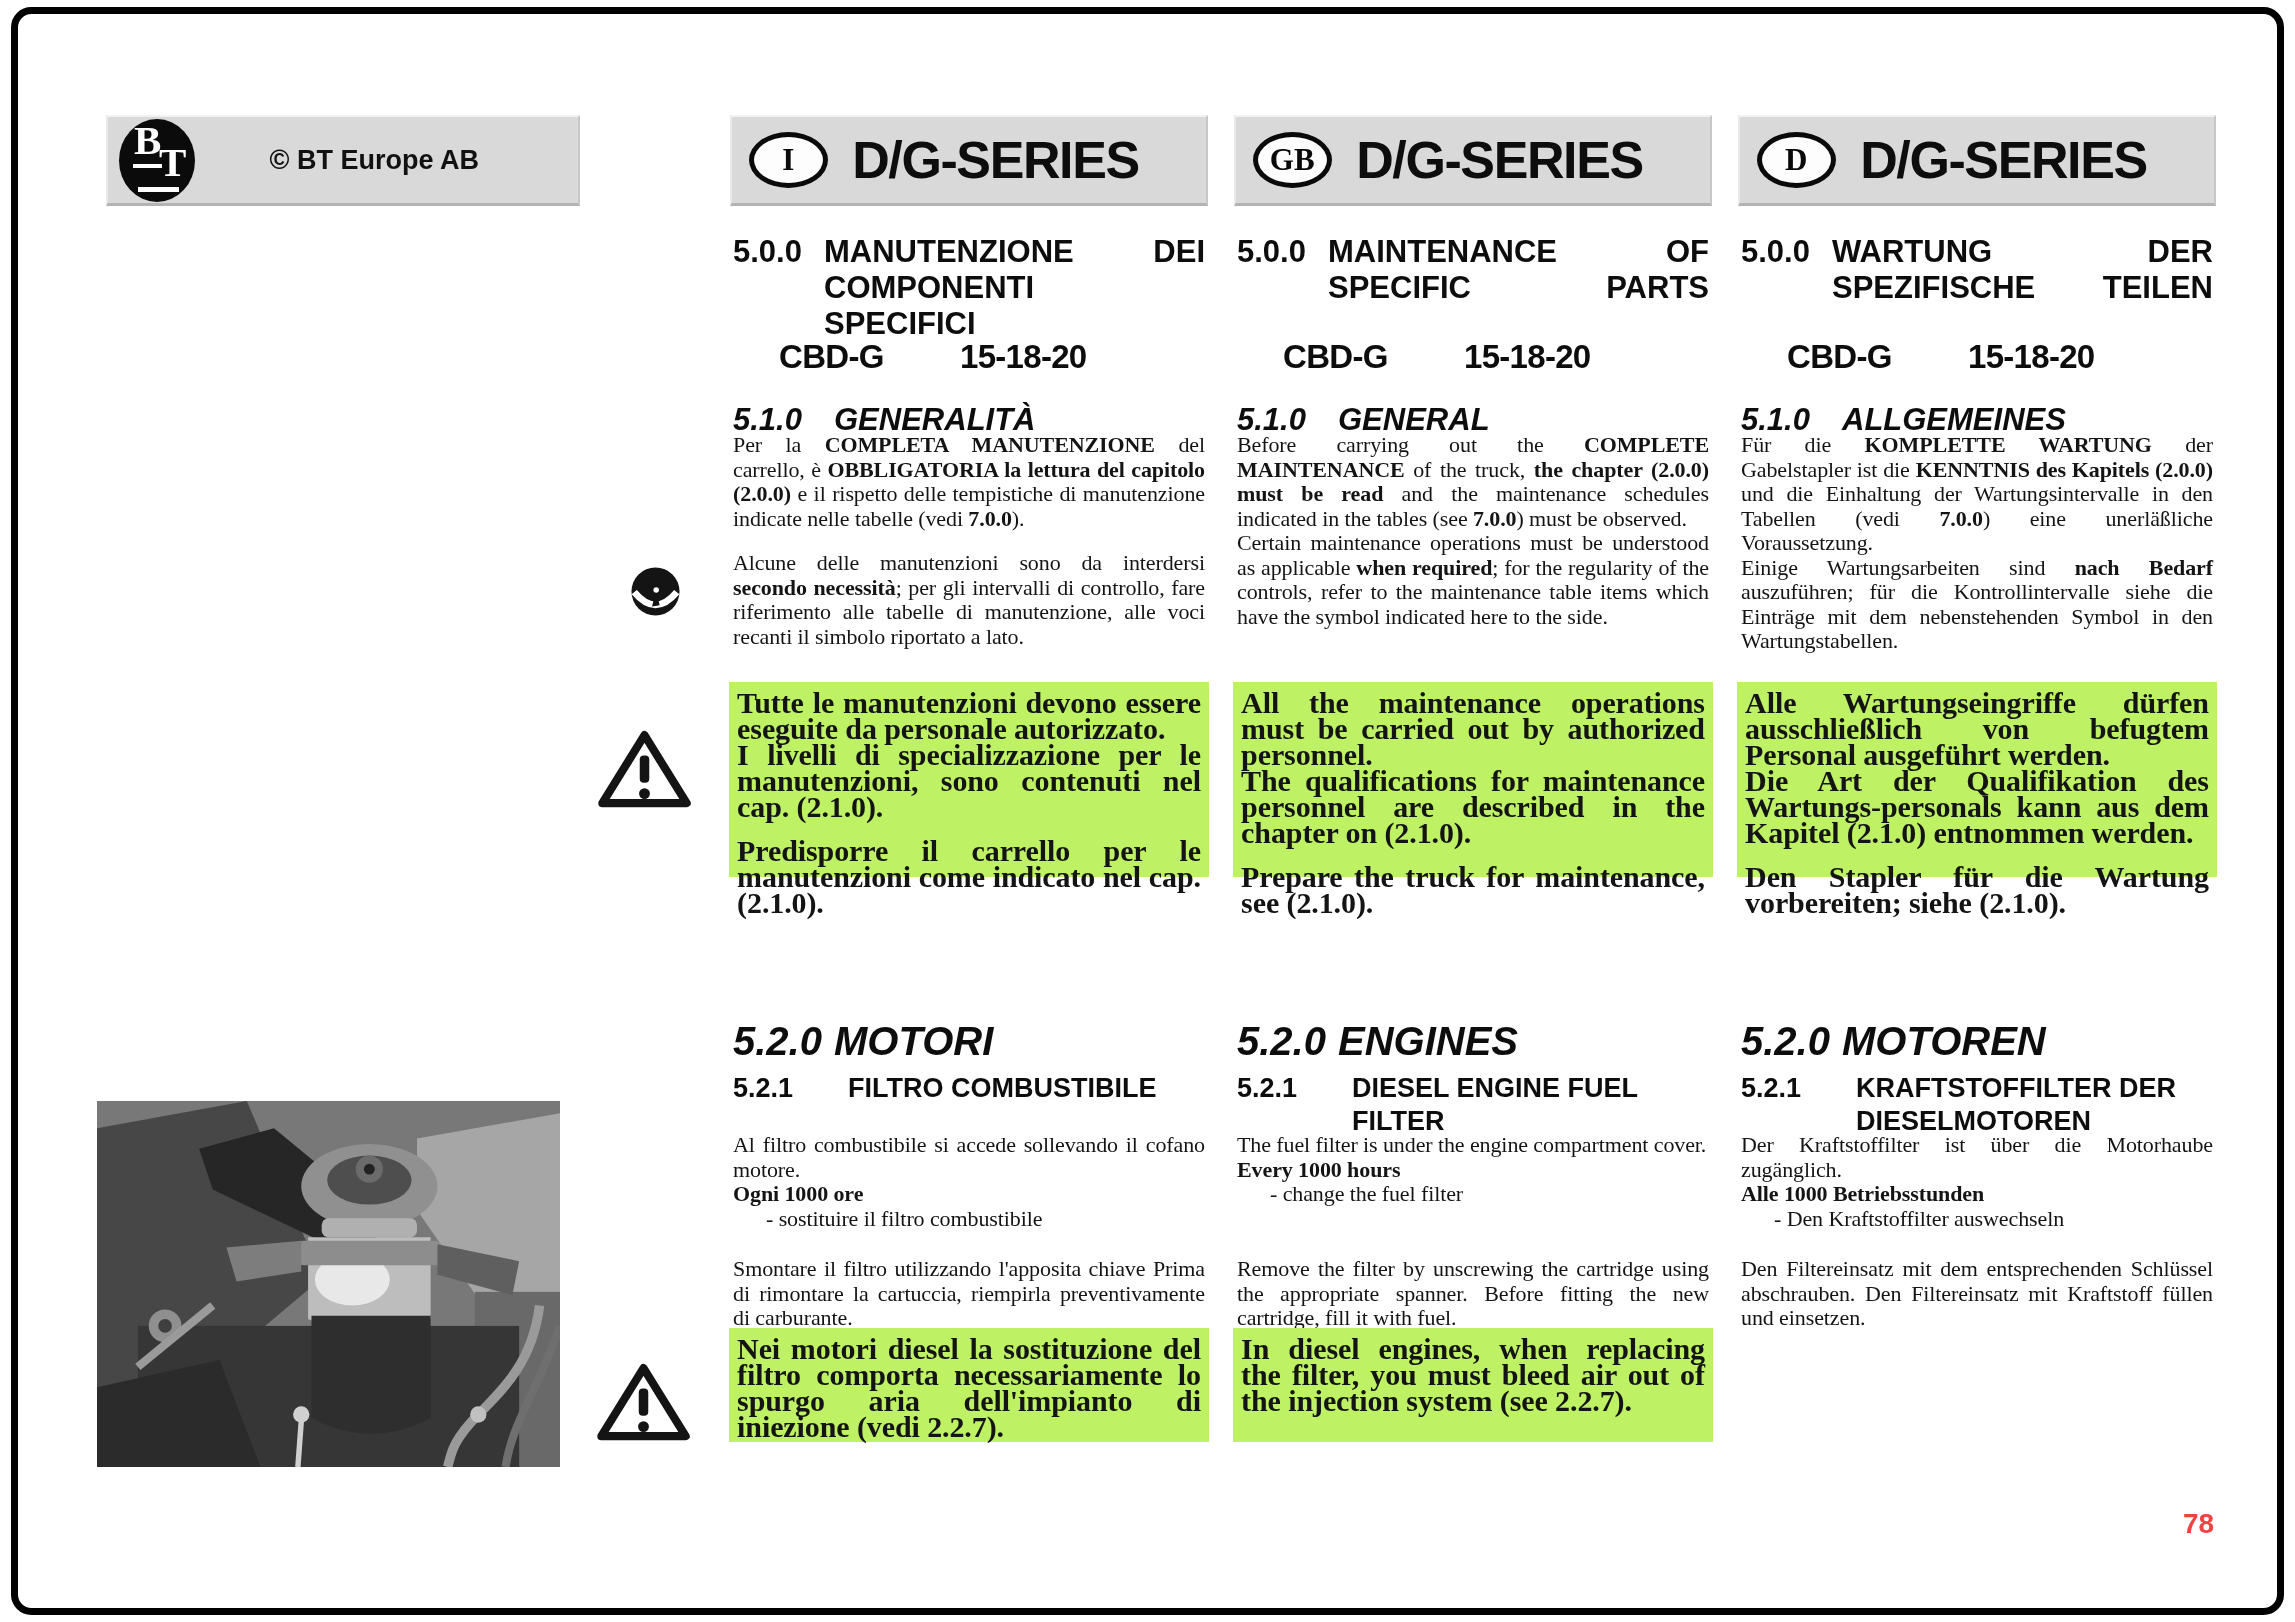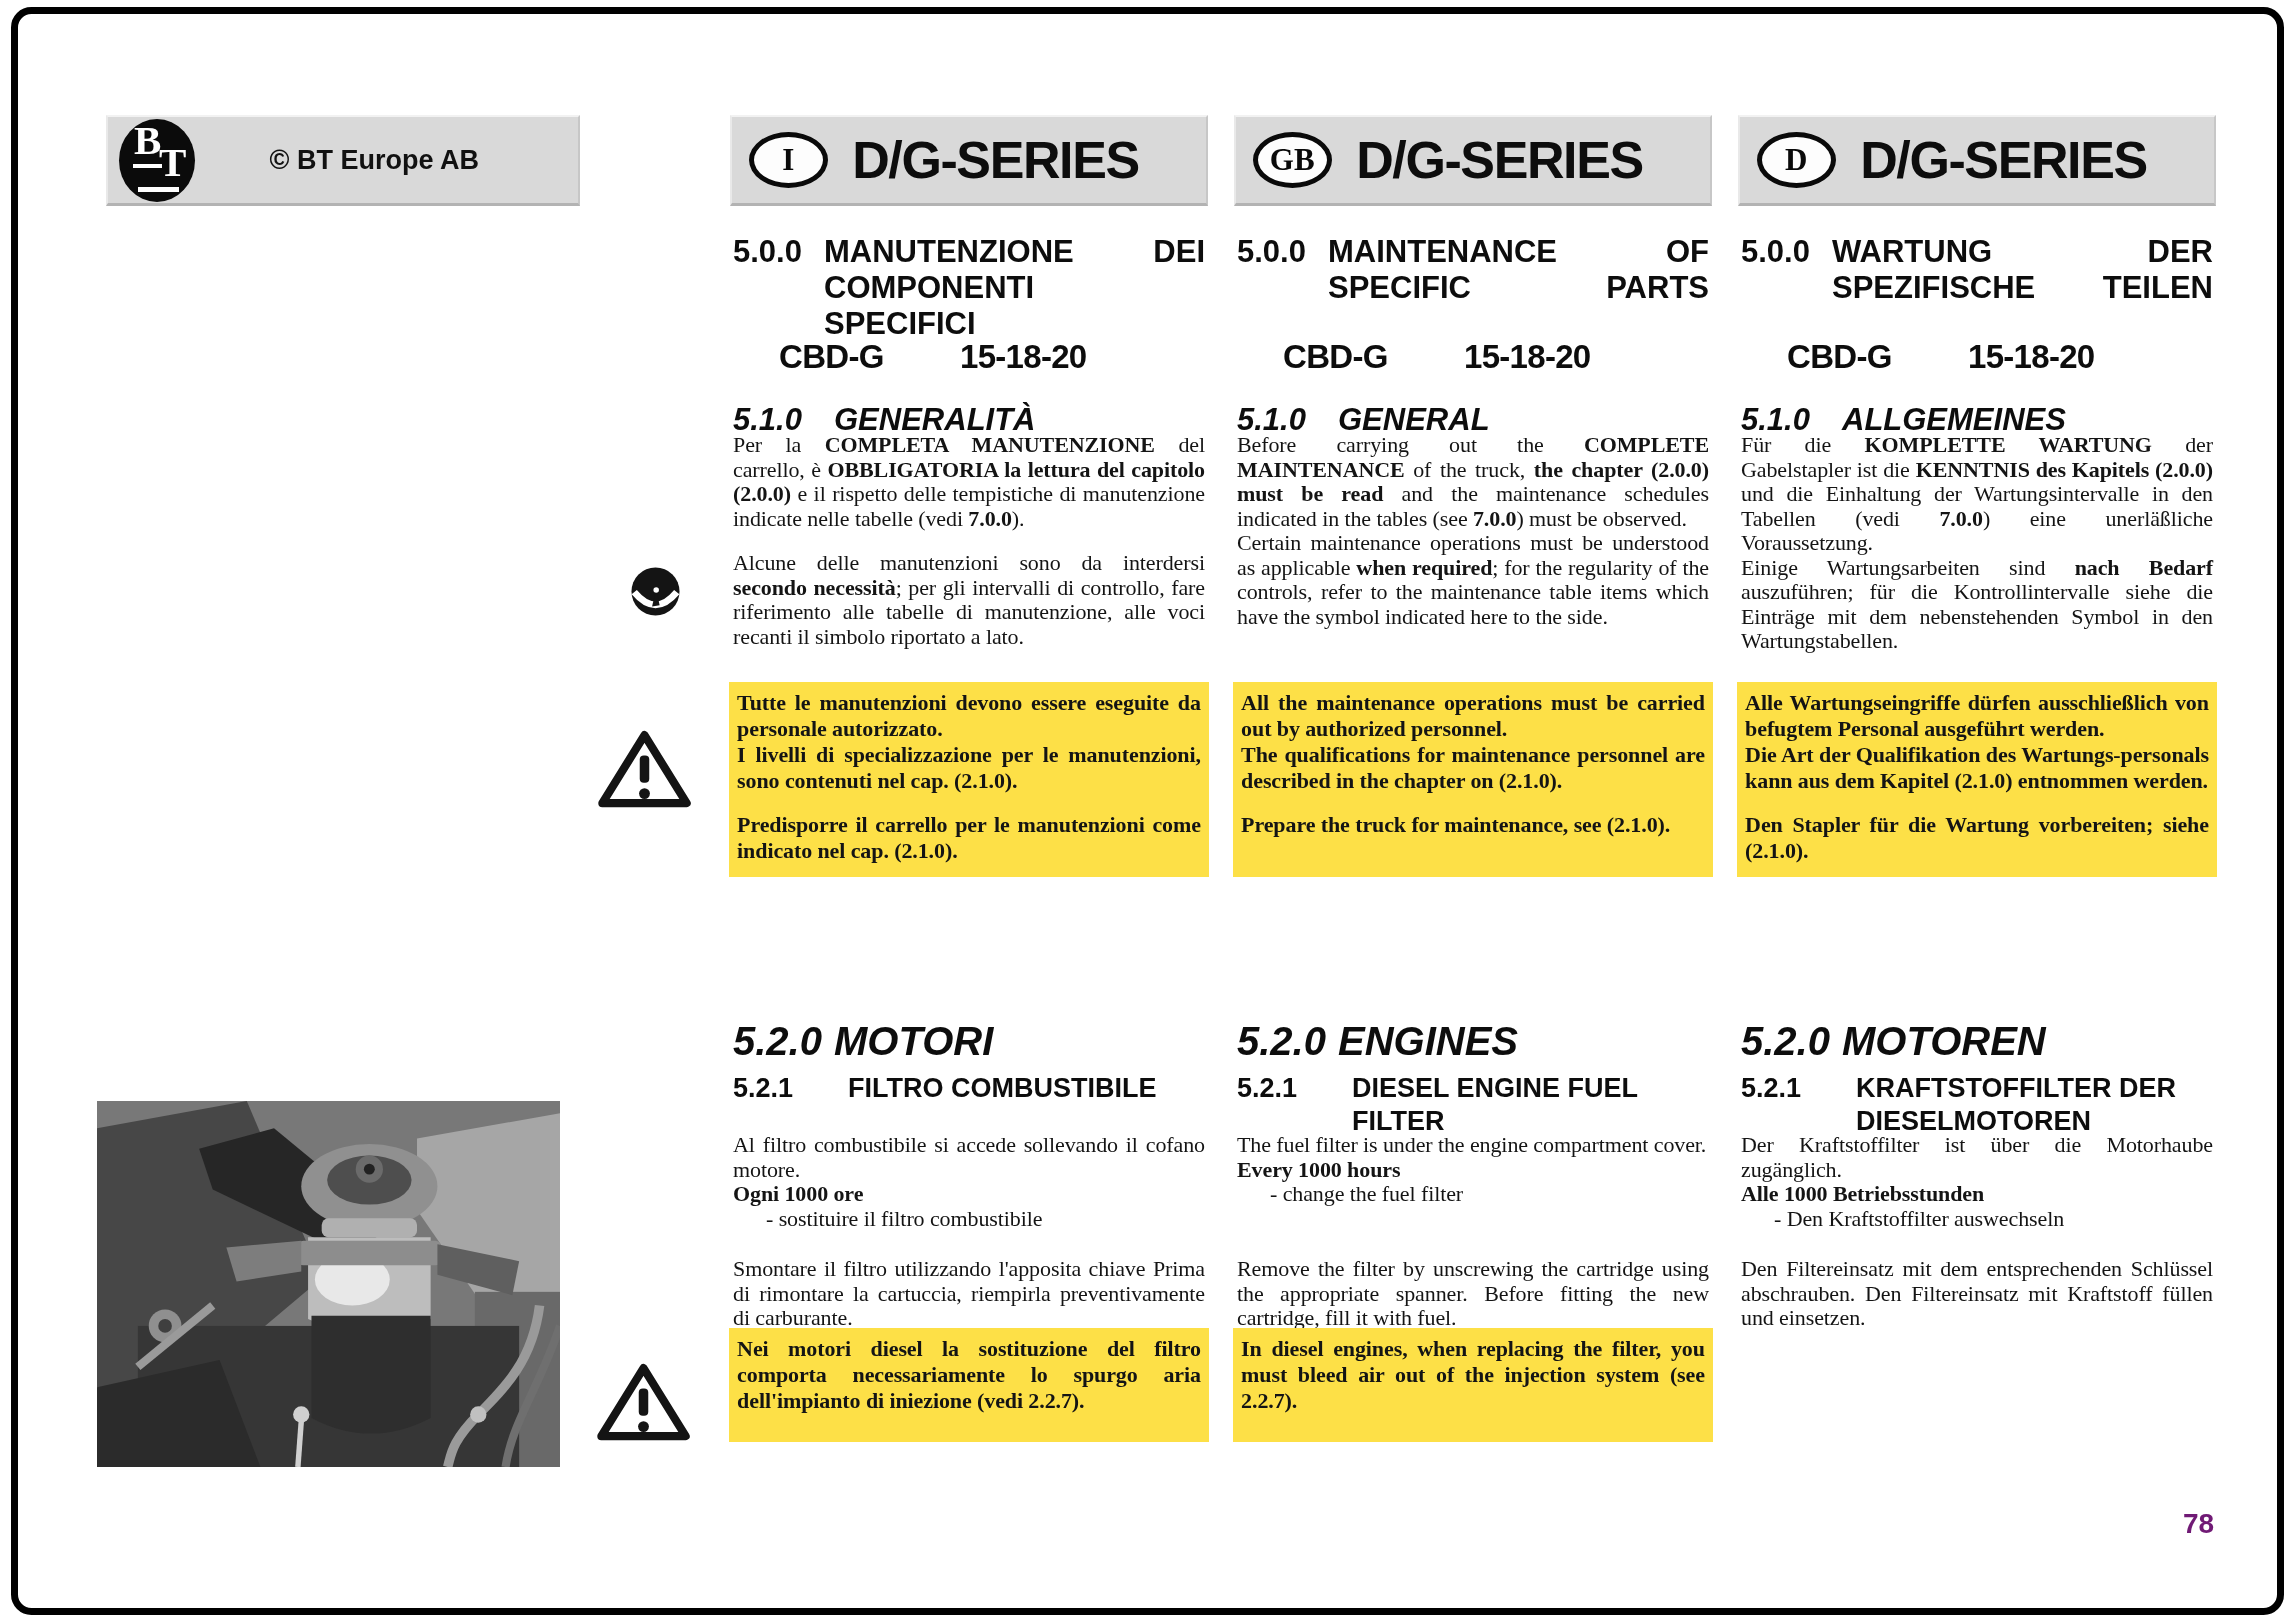--- a/index.html
+++ b/index.html
@@ -49,33 +49,33 @@
 
   .pblock{position:absolute;left:0;right:0;font-size:22px;line-height:24.5px;}
   .pb1{top:433px;}
   .p{margin:0;text-align:justify;letter-spacing:-0.1px;}
   .col-it .pb1 .p + .p{margin-top:20.4px;}
   .p3b{top:1133px;}
   .p4b{top:1257px;}
   .item{padding-left:33px;text-align:left;}
   .boldline{font-weight:bold;}
 
-  .graybox{position:absolute;left:-4.1px;right:-4.1px;background:#fde047;padding:8.2px 8.2px;box-sizing:border-box;font-size:22px;line-height:26px;}
+  .graybox{position:absolute;left:-4.1px;right:-4.1px;background:#bef264;padding:8.2px 8.2px;box-sizing:border-box;font-size:30px;line-height:26px;}
   .graybox .p{font-weight:bold;}
   .box1{top:682px;height:195px;}
   .box1 .cgap{margin-top:17.7px;}
   .box2{top:1328px;height:114px;}
 
   
   .gauge{position:absolute;left:626px;top:564px;width:59px;height:59px;}
   .warn1{position:absolute;left:594px;top:727px;width:101px;height:87px;}
   .warn2{position:absolute;left:593px;top:1360px;width:101px;height:87px;}
   .photo{position:absolute;left:97px;top:1101px;width:463px;height:366px;}
   .pagenum{position:absolute;left:2166px;top:1508px;width:65px;text-align:center;
-     font-family:"Liberation Sans","DejaVu Sans",sans-serif;font-weight:bold;font-size:28px;color:#701a75;}
+     font-family:"Liberation Sans","DejaVu Sans",sans-serif;font-weight:bold;font-size:28px;color:#ef4444;}
 </style>
 </head>
 <body>
 
 <div class="stage">
   <div class="frame"></div>
 
   <div class="brandbar bar3d">
     <div class="logo">
       <div class="oval"></div>

